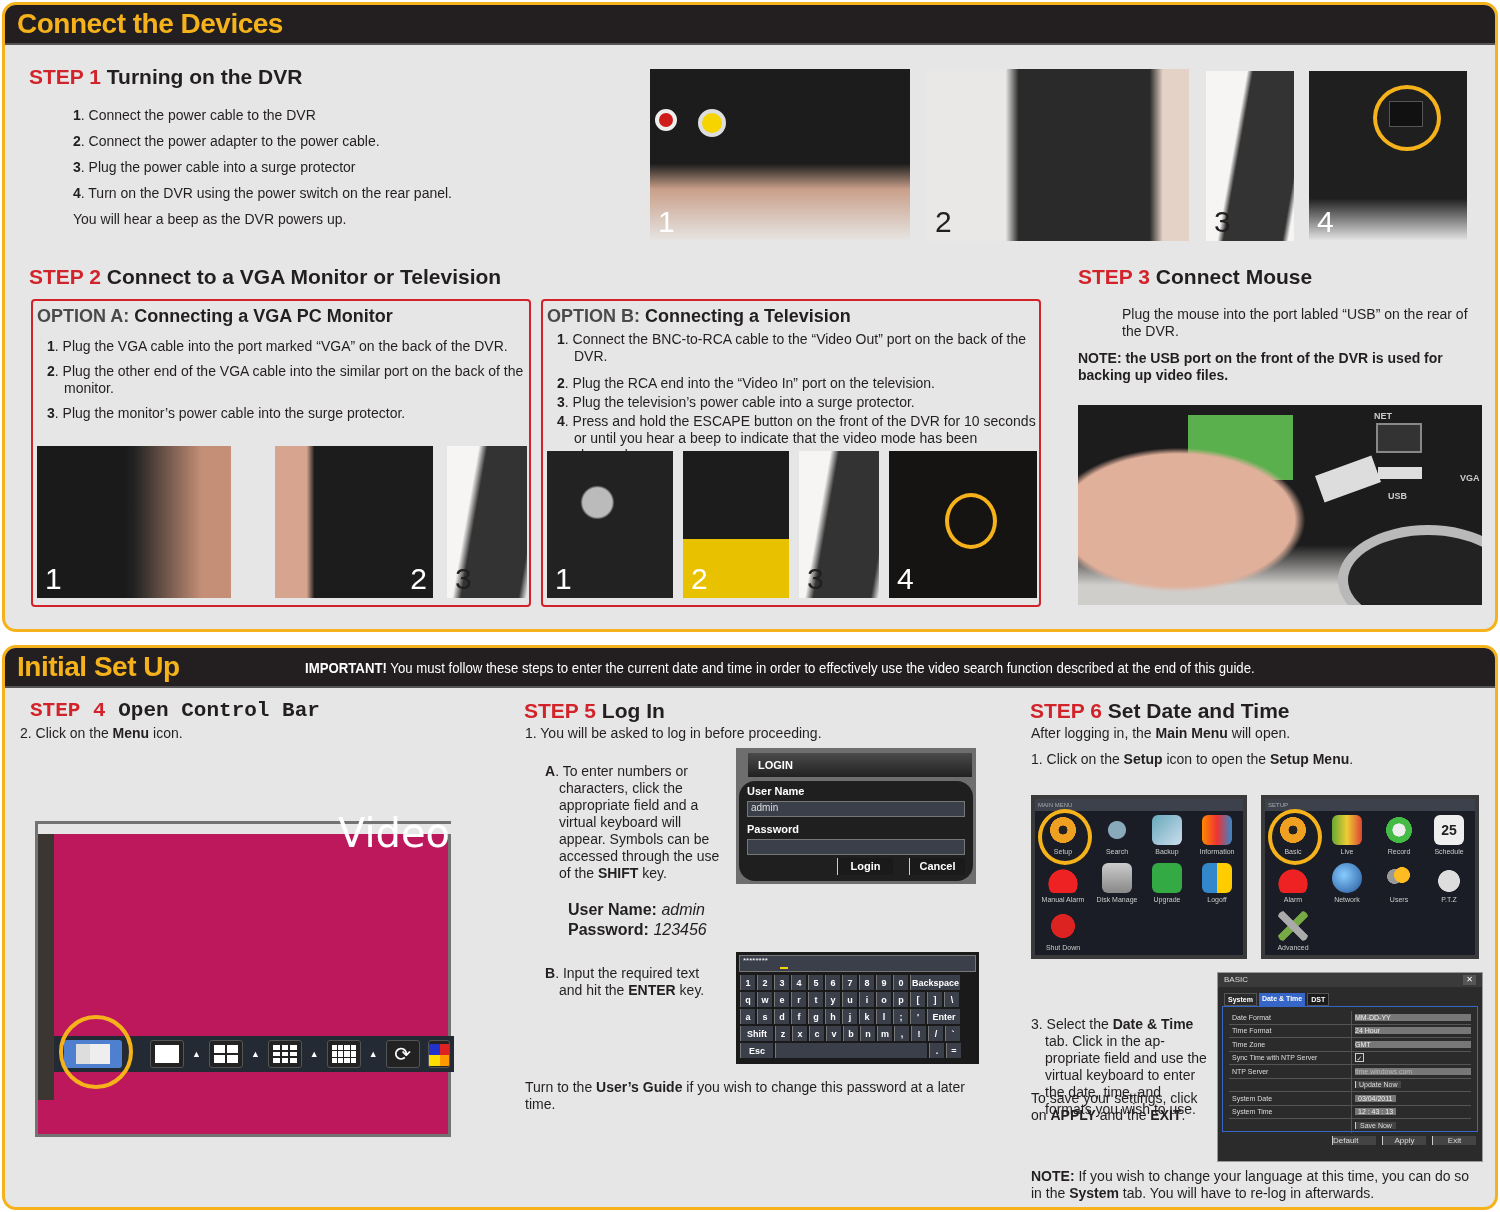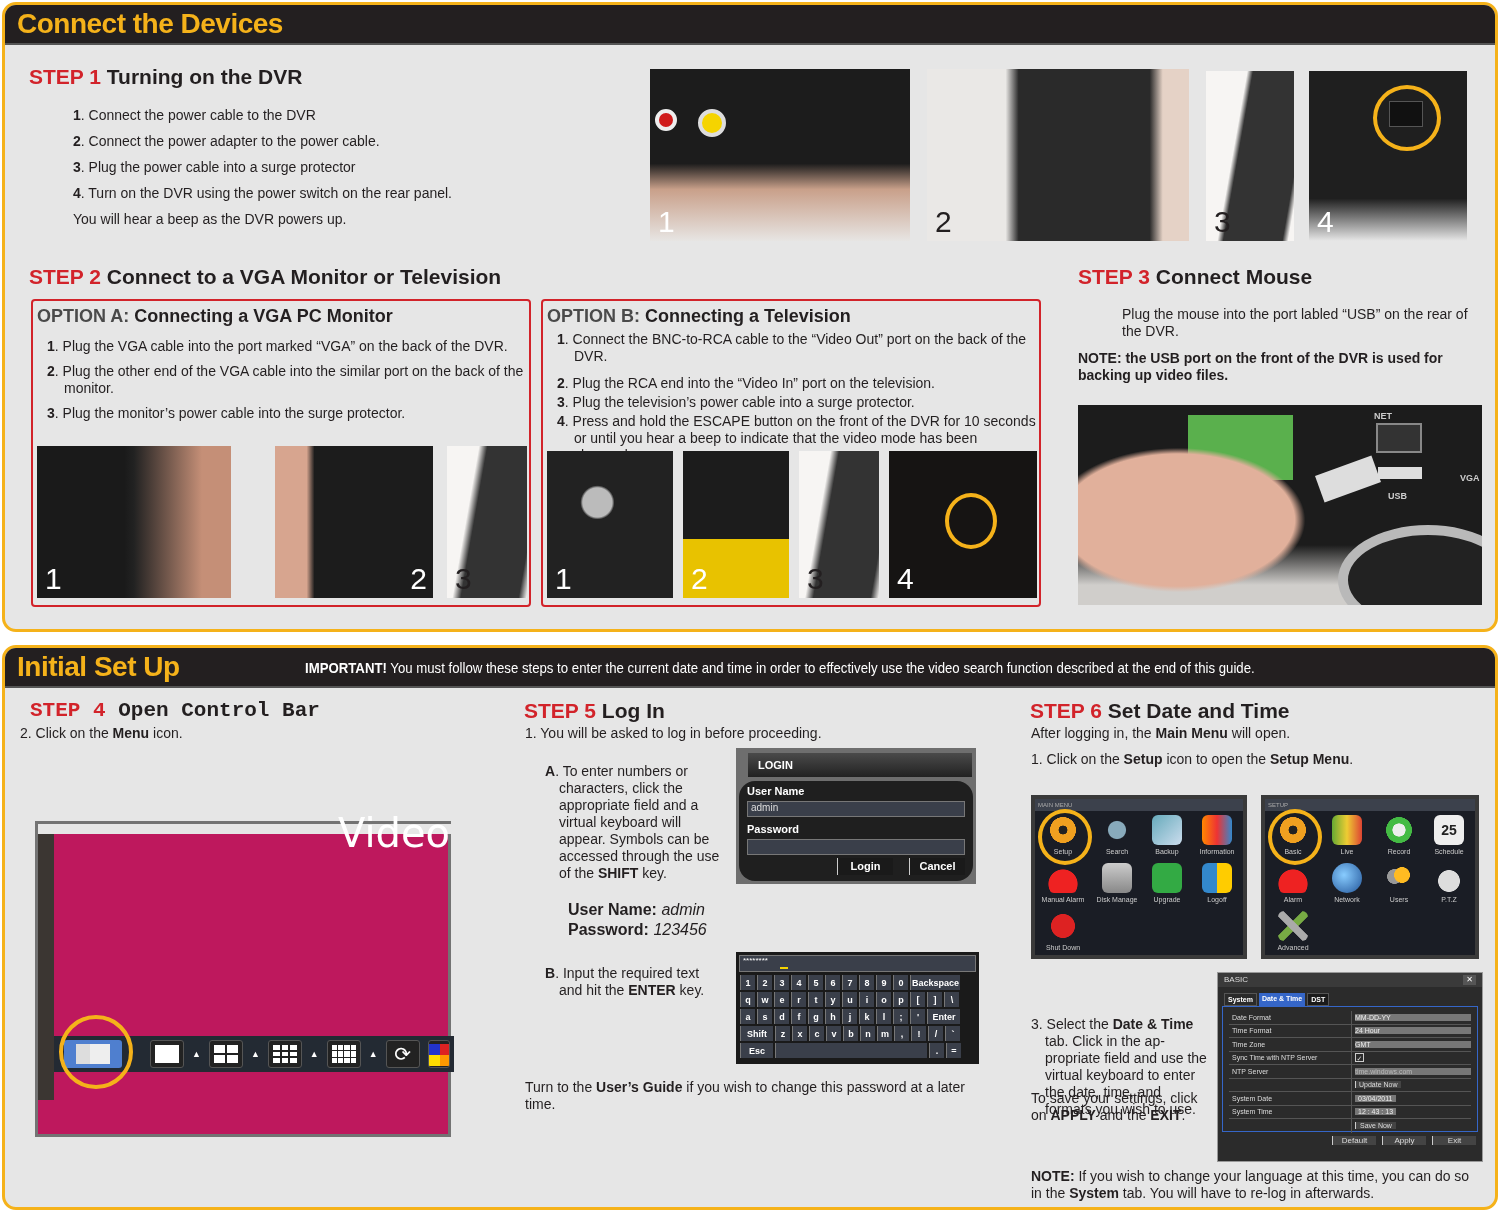--- a/index.html
+++ b/index.html
@@ -425,21 +425,21 @@
           </span>
         </div>
       <div class="dlg-row" style="border-bottom:none">
           <span class="k"></span>
           <span class="v">
             <span style="background:#444;border-left:1px solid #ccc;padding:0 4px">Save Now</span>
           </span>
         </div>
     </div>
     <div style="display:flex;justify-content:flex-end;gap:6px;padding:4px 6px">
-      <span style="background:#444;border-left:1px solid #ccc;color:#ddd;font-size:8px;width:44px;text-align:center">Default</span>
+      <span style="background:#444;border-left:1px solid #ccc;color:#ddd;font-size:8px;width:44px;text-align:left">Default</span>
       <span style="background:#444;border-left:1px solid #ccc;color:#ddd;font-size:8px;width:44px;text-align:center">Apply</span>
       <span style="background:#444;border-left:1px solid #ccc;color:#ddd;font-size:8px;width:44px;text-align:center">Exit</span>
     </div>
   </div>
 
   <div class="abs txt" style="left:1026px;top:520px;width:450px;">
     <b>NOTE:</b><span> If you wish to change your language at this time, you can do so in the </span><b>System</b><span> tab. You will have to re-log in afterwards.</span>
   </div>
 </div>
 

